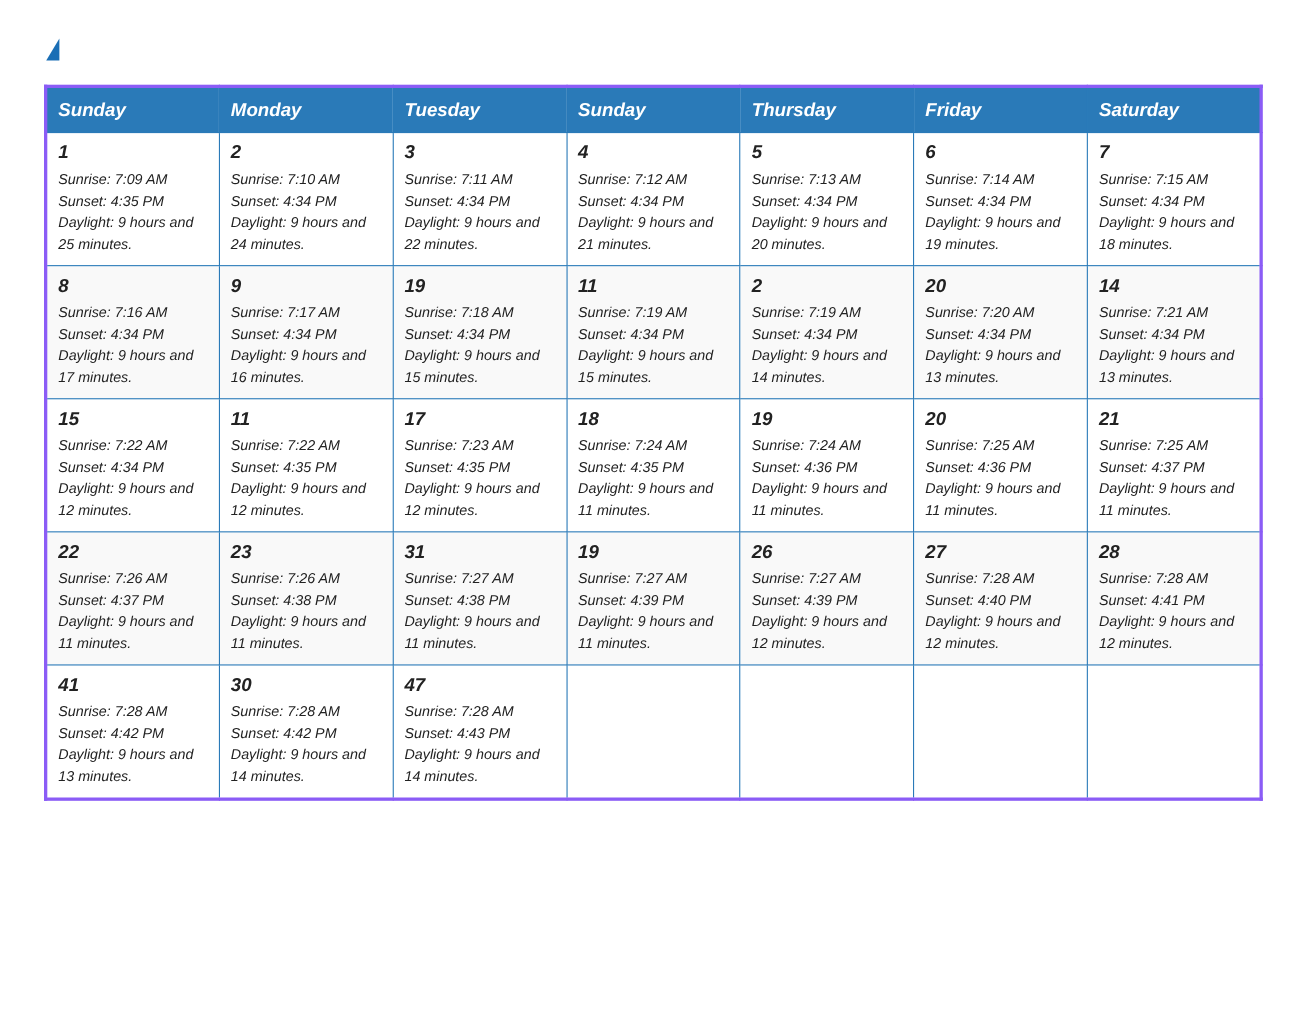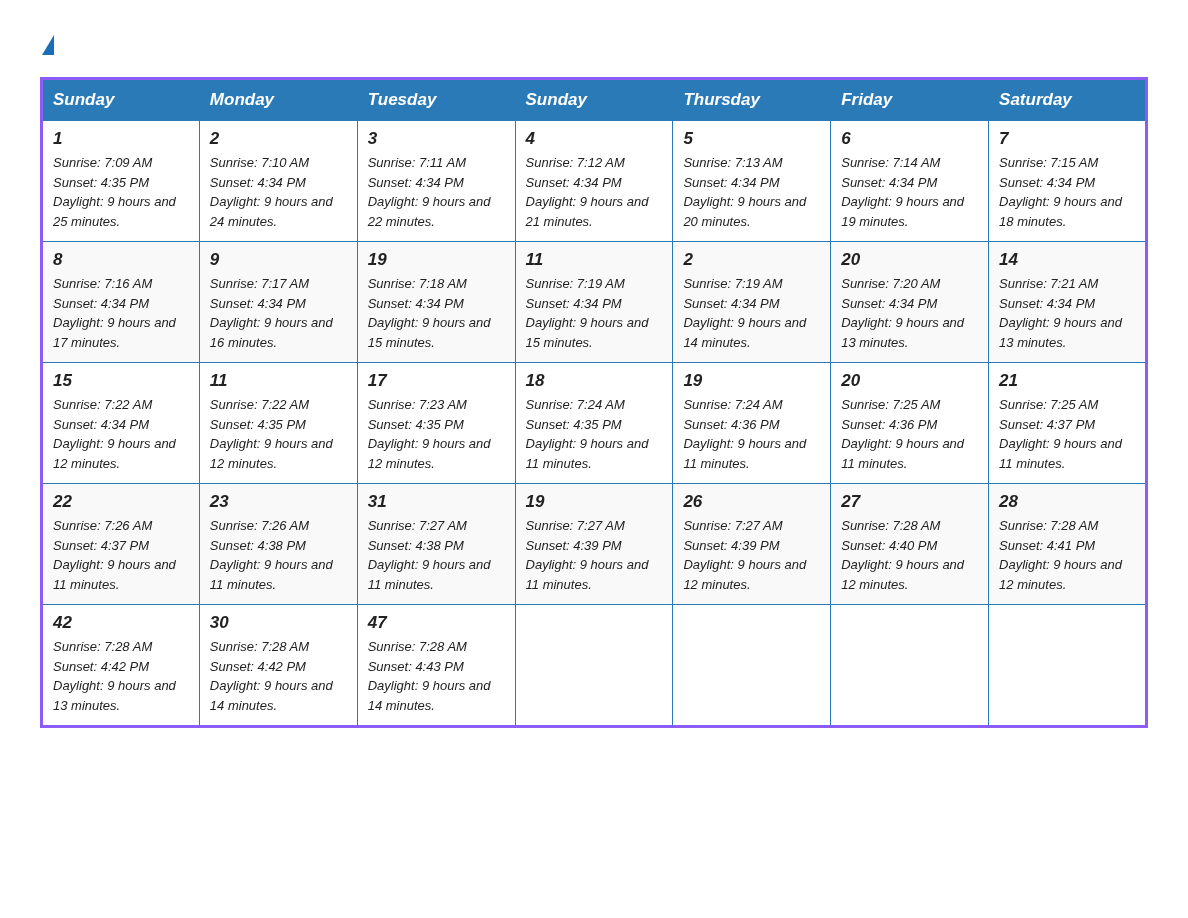--- a/index.html
+++ b/index.html
@@ -245,21 +245,21 @@
           <span class="day-number">27</span>
           <div class="day-info">Sunrise: 7:28 AM<br>Sunset: 4:40 PM<br>Daylight: 9 hours and 12 minutes.</div>
         </td>
         <td>
           <span class="day-number">28</span>
           <div class="day-info">Sunrise: 7:28 AM<br>Sunset: 4:41 PM<br>Daylight: 9 hours and 12 minutes.</div>
         </td>
       </tr>
       <tr>
         <td>
-          <span class="day-number">42</span>
+          <span class="day-number">41</span>
           <div class="day-info">Sunrise: 7:28 AM<br>Sunset: 4:42 PM<br>Daylight: 9 hours and 13 minutes.</div>
         </td>
         <td>
           <span class="day-number">30</span>
           <div class="day-info">Sunrise: 7:28 AM<br>Sunset: 4:42 PM<br>Daylight: 9 hours and 14 minutes.</div>
         </td>
         <td>
           <span class="day-number">47</span>
           <div class="day-info">Sunrise: 7:28 AM<br>Sunset: 4:43 PM<br>Daylight: 9 hours and 14 minutes.</div>
         </td>

